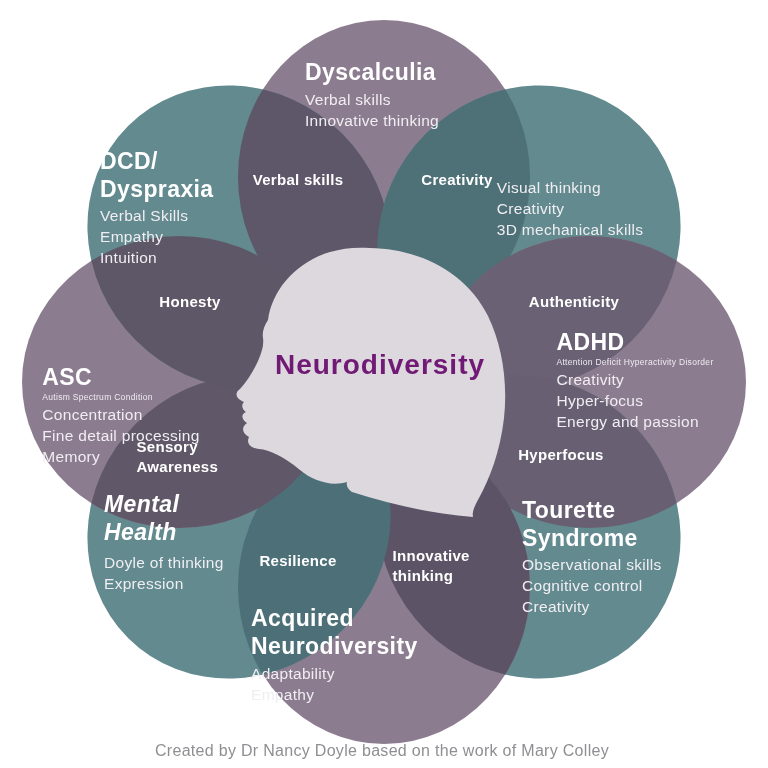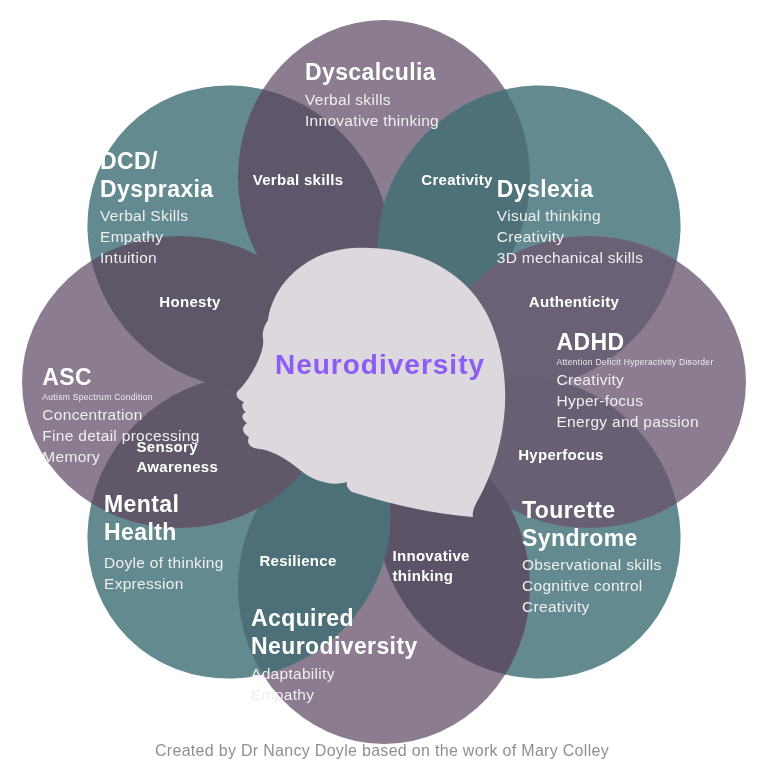--- a/index.html
+++ b/index.html
@@ -7,21 +7,21 @@
     position:relative;width:768px;height:768px;background:#ffffff;
     font-family:"Liberation Sans", sans-serif;overflow:hidden;
   }
   .venn{position:absolute;left:0;top:0;}
   .label{position:absolute;transform:translateX(-50%);color:#fff;}
   .petal-title{font-weight:bold;font-size:23px;line-height:28px;color:#ffffff;letter-spacing:0.4px;margin:0 auto;}
   .petal-sub{font-size:8.5px;line-height:10px;color:#efecf1;letter-spacing:0.3px;white-space:nowrap;margin-top:1px;}
   .strength{font-size:15.5px;line-height:21px;color:#f0eef2;letter-spacing:0.3px;white-space:nowrap;}
   .gap3{margin-top:3px;} .gap6{margin-top:6px;} .gap2{margin-top:2px;}
   .overlap-label{font-weight:bold;font-size:15px;line-height:20px;color:#ffffff;letter-spacing:0.3px;}
-  .center-title{font-weight:bold;font-size:28px;letter-spacing:1px;color:#8b5cf6;white-space:nowrap;}
+  .center-title{font-weight:bold;font-size:28px;letter-spacing:1px;color:#701a75;white-space:nowrap;}
   .footer{font-size:16px;color:#8f8f93;letter-spacing:0.3px;white-space:nowrap;margin-top:11px;}
 </style>
 </head>
 <body>
 
 <div class="canvas">
 
   <svg class="venn" width="768" height="768" viewBox="0 0 768 768">
     <defs>
       <ellipse id="p0" cx="384" cy="177" rx="146" ry="157"></ellipse>
@@ -106,21 +106,20 @@
   </div>
 
   <div class="label" style="left:170px;top:147px;">
     <div class="petal-title" style="width:140px;">DCD/ Dyspraxia</div>
     <div class="strength gap2">Verbal Skills</div>
     <div class="strength">Empathy</div>
     <div class="strength">Intuition</div>
   </div>
 
   <div class="label" style="left:570px;top:175px;">
-    <div class="petal-title">Dyslexia</div>
     <div class="strength gap2">Visual thinking</div>
     <div class="strength">Creativity</div>
     <div class="strength">3D mechanical skills</div>
   </div>
 
   <div class="label" style="left:121px;top:327px;margin-top:36px;">
     <div class="petal-title">ASC</div>
     <div class="petal-sub">Autism Spectrum Condition</div>
     <div class="strength gap2">Concentration</div>
     <div class="strength">Fine detail processing</div>
@@ -129,21 +128,21 @@
 
   <div class="label" style="left:635px;top:328px;">
     <div class="petal-title">ADHD</div>
     <div class="petal-sub">Attention Deficit Hyperactivity Disorder</div>
     <div class="strength gap2">Creativity</div>
     <div class="strength">Hyper-focus</div>
     <div class="strength">Energy and passion</div>
   </div>
 
   <div class="label" style="left:164px;top:490px;">
-    <div class="petal-title" style="width:120px;">Mental Health</div>
+    <div class="petal-title" style="width:120px;font-style:italic;">Mental Health</div>
     <div class="strength gap6">Doyle of thinking</div>
     <div class="strength">Expression</div>
   </div>
 
   <div class="label" style="left:607px;top:496px;">
     <div class="petal-title" style="width:170px;">Tourette Syndrome</div>
     <div class="strength gap2">Observational skills</div>
     <div class="strength">Cognitive control</div>
     <div class="strength">Creativity</div>
   </div>

